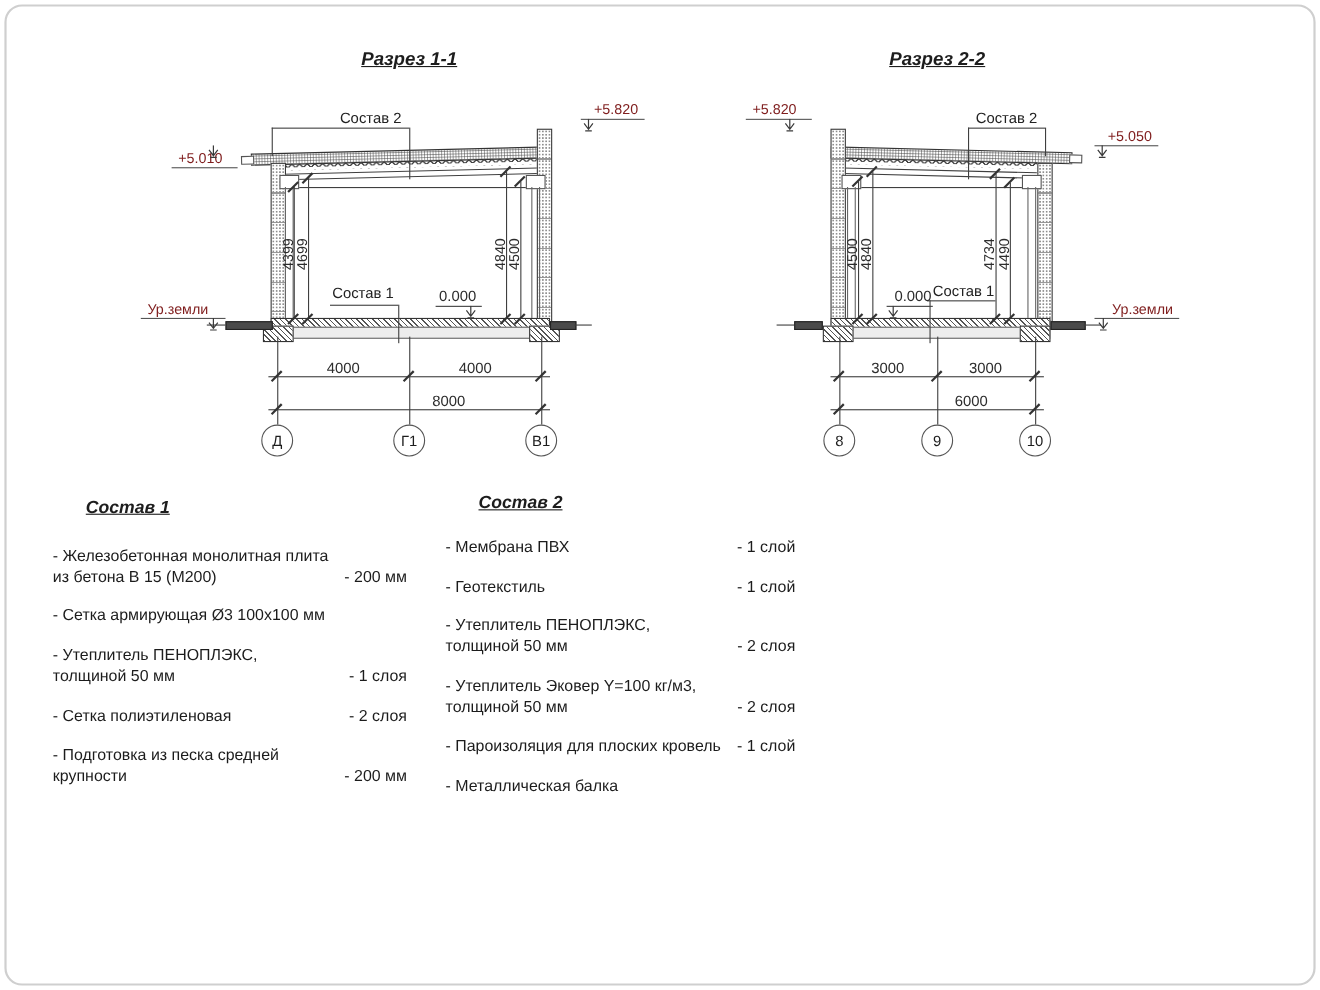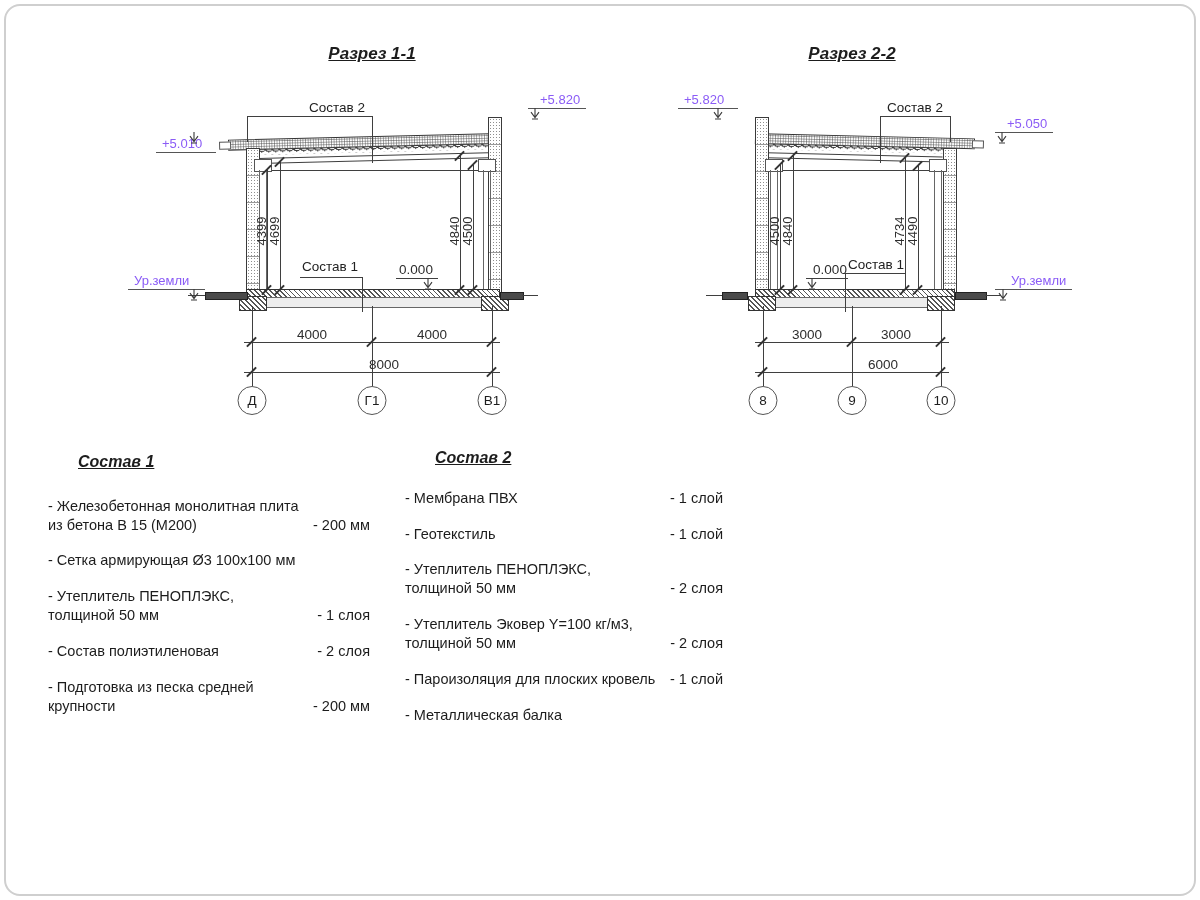--- a/index.html
+++ b/index.html
@@ -8,21 +8,21 @@
   .frame{position:absolute;inset:4px;border:2px solid #cfcfcf;border-radius:16px;}
   .abs{position:absolute;}
   .hl{position:absolute;background:#3f3f3f;height:1px;}
   .vl{position:absolute;background:#3f3f3f;width:1px;}
   .tick{position:absolute;width:13px;height:2px;background:#333;transform:rotate(-45deg);}
   .sec-title{position:absolute;width:170px;text-align:center;font-size:17px;font-style:italic;
              font-weight:bold;text-decoration:underline;color:#1d1d1d;}
   .dimtxt{position:absolute;font-size:13.5px;color:#2d2d2d;transform:translateX(-50%);white-space:nowrap;}
   .vdimtxt{position:absolute;width:64px;height:14px;text-align:center;font-size:13px;color:#2d2d2d;
            transform:rotate(-90deg);white-space:nowrap;}
-  .lvltxt{position:absolute;font-size:13px;color:#8b5cf6;border-bottom:1.4px solid #555;
+  .lvltxt{position:absolute;font-size:13px;color:#7f1d1d;border-bottom:1.4px solid #555;
           padding:0 6px 1px 6px;white-space:nowrap;}
   .callout{position:absolute;width:140px;text-align:center;font-size:13.5px;color:#222;white-space:nowrap;}
   .wall{position:absolute;border:1px solid #3a3a3a;
         background-image:radial-gradient(#8f8f8f 0.7px, rgba(0,0,0,0) 0.9px),
                          repeating-linear-gradient(180deg, rgba(0,0,0,0) 0 26px, #9a9a9a 26px 27px);
         background-size:3px 3px,100% 100%;background-color:#fff;}
   .slab{position:absolute;border:1px solid #333;
         background-image:radial-gradient(#6e6e6e 0.8px, rgba(0,0,0,0) 1px);
         background-size:2.6px 2.6px;background-color:#fdfdfd;}
   .hatch{position:absolute;border:1px solid #333;
@@ -114,21 +114,21 @@
   <div class="vl" style="left:492px;top:306px;height:80px;"></div>
   <div class="hl" style="left:244px;top:342px;width:256px;"></div>
   <div class="tick" style="left:245px;top:341px;"></div>
   <div class="tick" style="left:365px;top:341px;"></div>
   <div class="tick" style="left:485px;top:341px;"></div>
   <div class="dimtxt" style="left:312px;top:327px;">4000</div>
   <div class="dimtxt" style="left:432px;top:327px;">4000</div>
   <div class="hl" style="left:244px;top:372px;width:256px;"></div>
   <div class="tick" style="left:245px;top:371px;"></div>
   <div class="tick" style="left:485px;top:371px;"></div>
-  <div class="dimtxt" style="left:384px;top:357px;">8000</div>
+  <div class="dimtxt" style="left:408px;top:357px;">8000</div>
   <div class="bubble" style="left:252px;top:386px;">
       <span>Д</span>
     </div>
   <div class="bubble" style="left:372px;top:386px;">
       <span>Г1</span>
     </div>
   <div class="bubble" style="left:492px;top:386px;">
       <span>В1</span>
     </div>
 
@@ -249,21 +249,21 @@
     <div class="item">
       <div class="nm">- Сетка армирующая Ø3 100х100 мм</div>
       <div class="qty"></div>
     </div>
     <div class="item">
       <div class="nm">- Утеплитель ПЕНОПЛЭКС,
 толщиной 50 мм</div>
       <div class="qty">- 1 слоя</div>
     </div>
     <div class="item">
-      <div class="nm">- Состав полиэтиленовая</div>
+      <div class="nm">- Сетка полиэтиленовая</div>
       <div class="qty">- 2 слоя</div>
     </div>
     <div class="item">
       <div class="nm">- Подготовка из песка средней
 крупности</div>
       <div class="qty">- 200 мм</div>
     </div>
   </div>
 
   <div class="legend" style="left:405px;top:448px;width:318px;">

